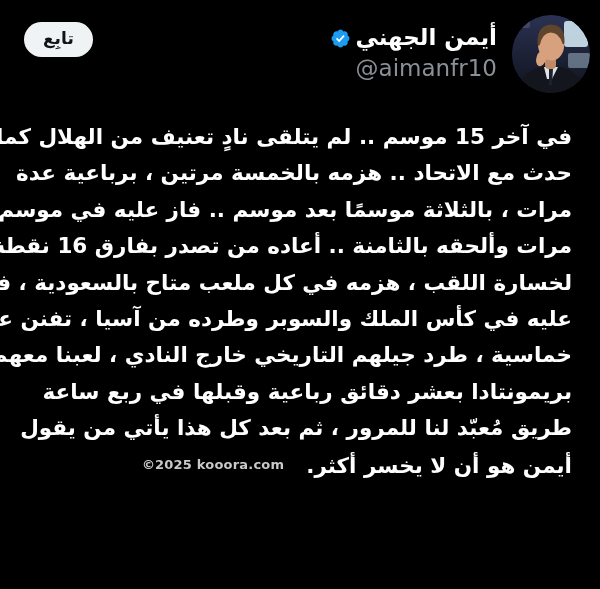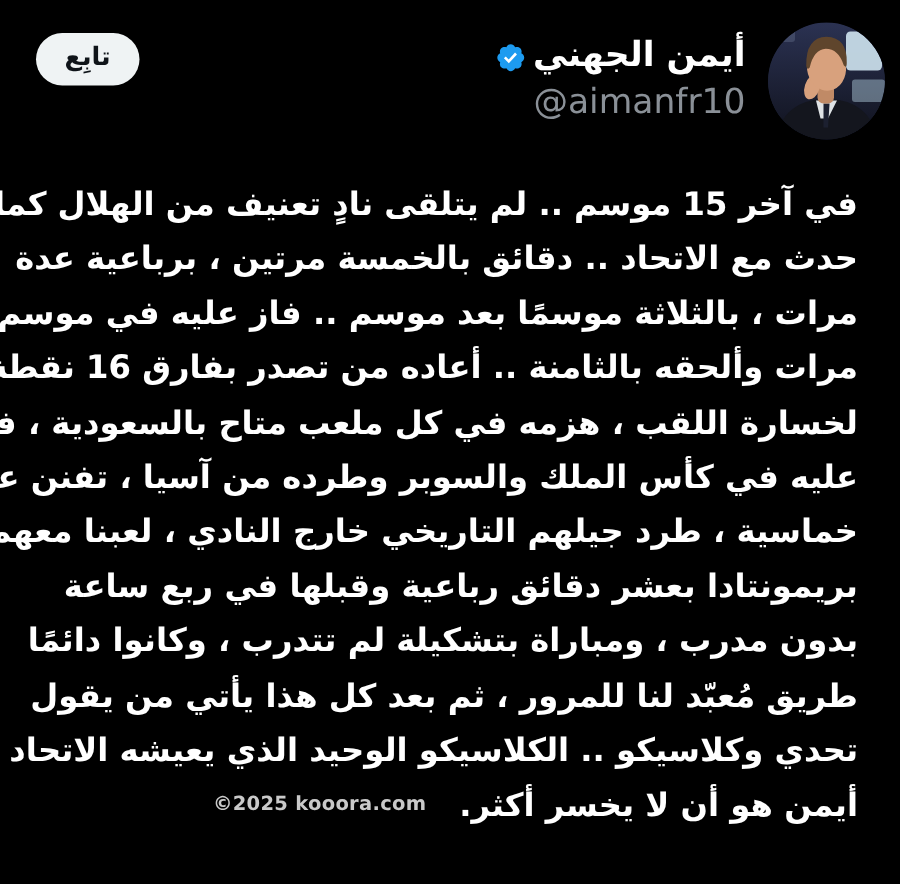--- a/index.html
+++ b/index.html
@@ -156,26 +156,24 @@
     </div>
 
     <div class="follow-wrap">
       <button class="follow-btn">تابِع</button>
     </div>
 
   </div>
 
   <div class="tweet-body">
     <div class="line">في آخر 15 موسم .. لم يتلقى نادٍ تعنيف من الهلال كما</div>
-    <div class="line">حدث مع الاتحاد .. دقائق بالخمسة مرتين ، برباعية عدة</div>
+    <div class="line">حدث مع الاتحاد .. هزمه بالخمسة مرتين ، برباعية عدة</div>
     <div class="line">مرات ، بالثلاثة موسمًا بعد موسم .. فاز عليه في موسم 7</div>
     <div class="line">مرات وألحقه بالثامنة .. أعاده من تصدر بفارق 16 نقطة</div>
     <div class="line">لخسارة اللقب ، هزمه في كل ملعب متاح بالسعودية ، فاز</div>
     <div class="line">عليه في كأس الملك والسوبر وطرده من آسيا ، تفنن عليه</div>
     <div class="line">خماسية ، طرد جيلهم التاريخي خارج النادي ، لعبنا معهم</div>
     <div class="line">بريمونتادا بعشر دقائق رباعية وقبلها في ربع ساعة</div>
-    <div class="line">بدون مدرب ، ومباراة بتشكيلة لم تتدرب ، وكانوا دائمًا</div>
     <div class="line">طريق مُعبّد لنا للمرور ، ثم بعد كل هذا يأتي من يقول</div>
-    <div class="line">تحدي وكلاسيكو .. الكلاسيكو الوحيد الذي يعيشه الاتحاد</div>
     <div class="line"><span>أيمن هو أن لا يخسر أكثر.</span><span class="watermark">©2025 kooora.com</span></div>
   </div>
 
 </div>
 
 </body></html>

